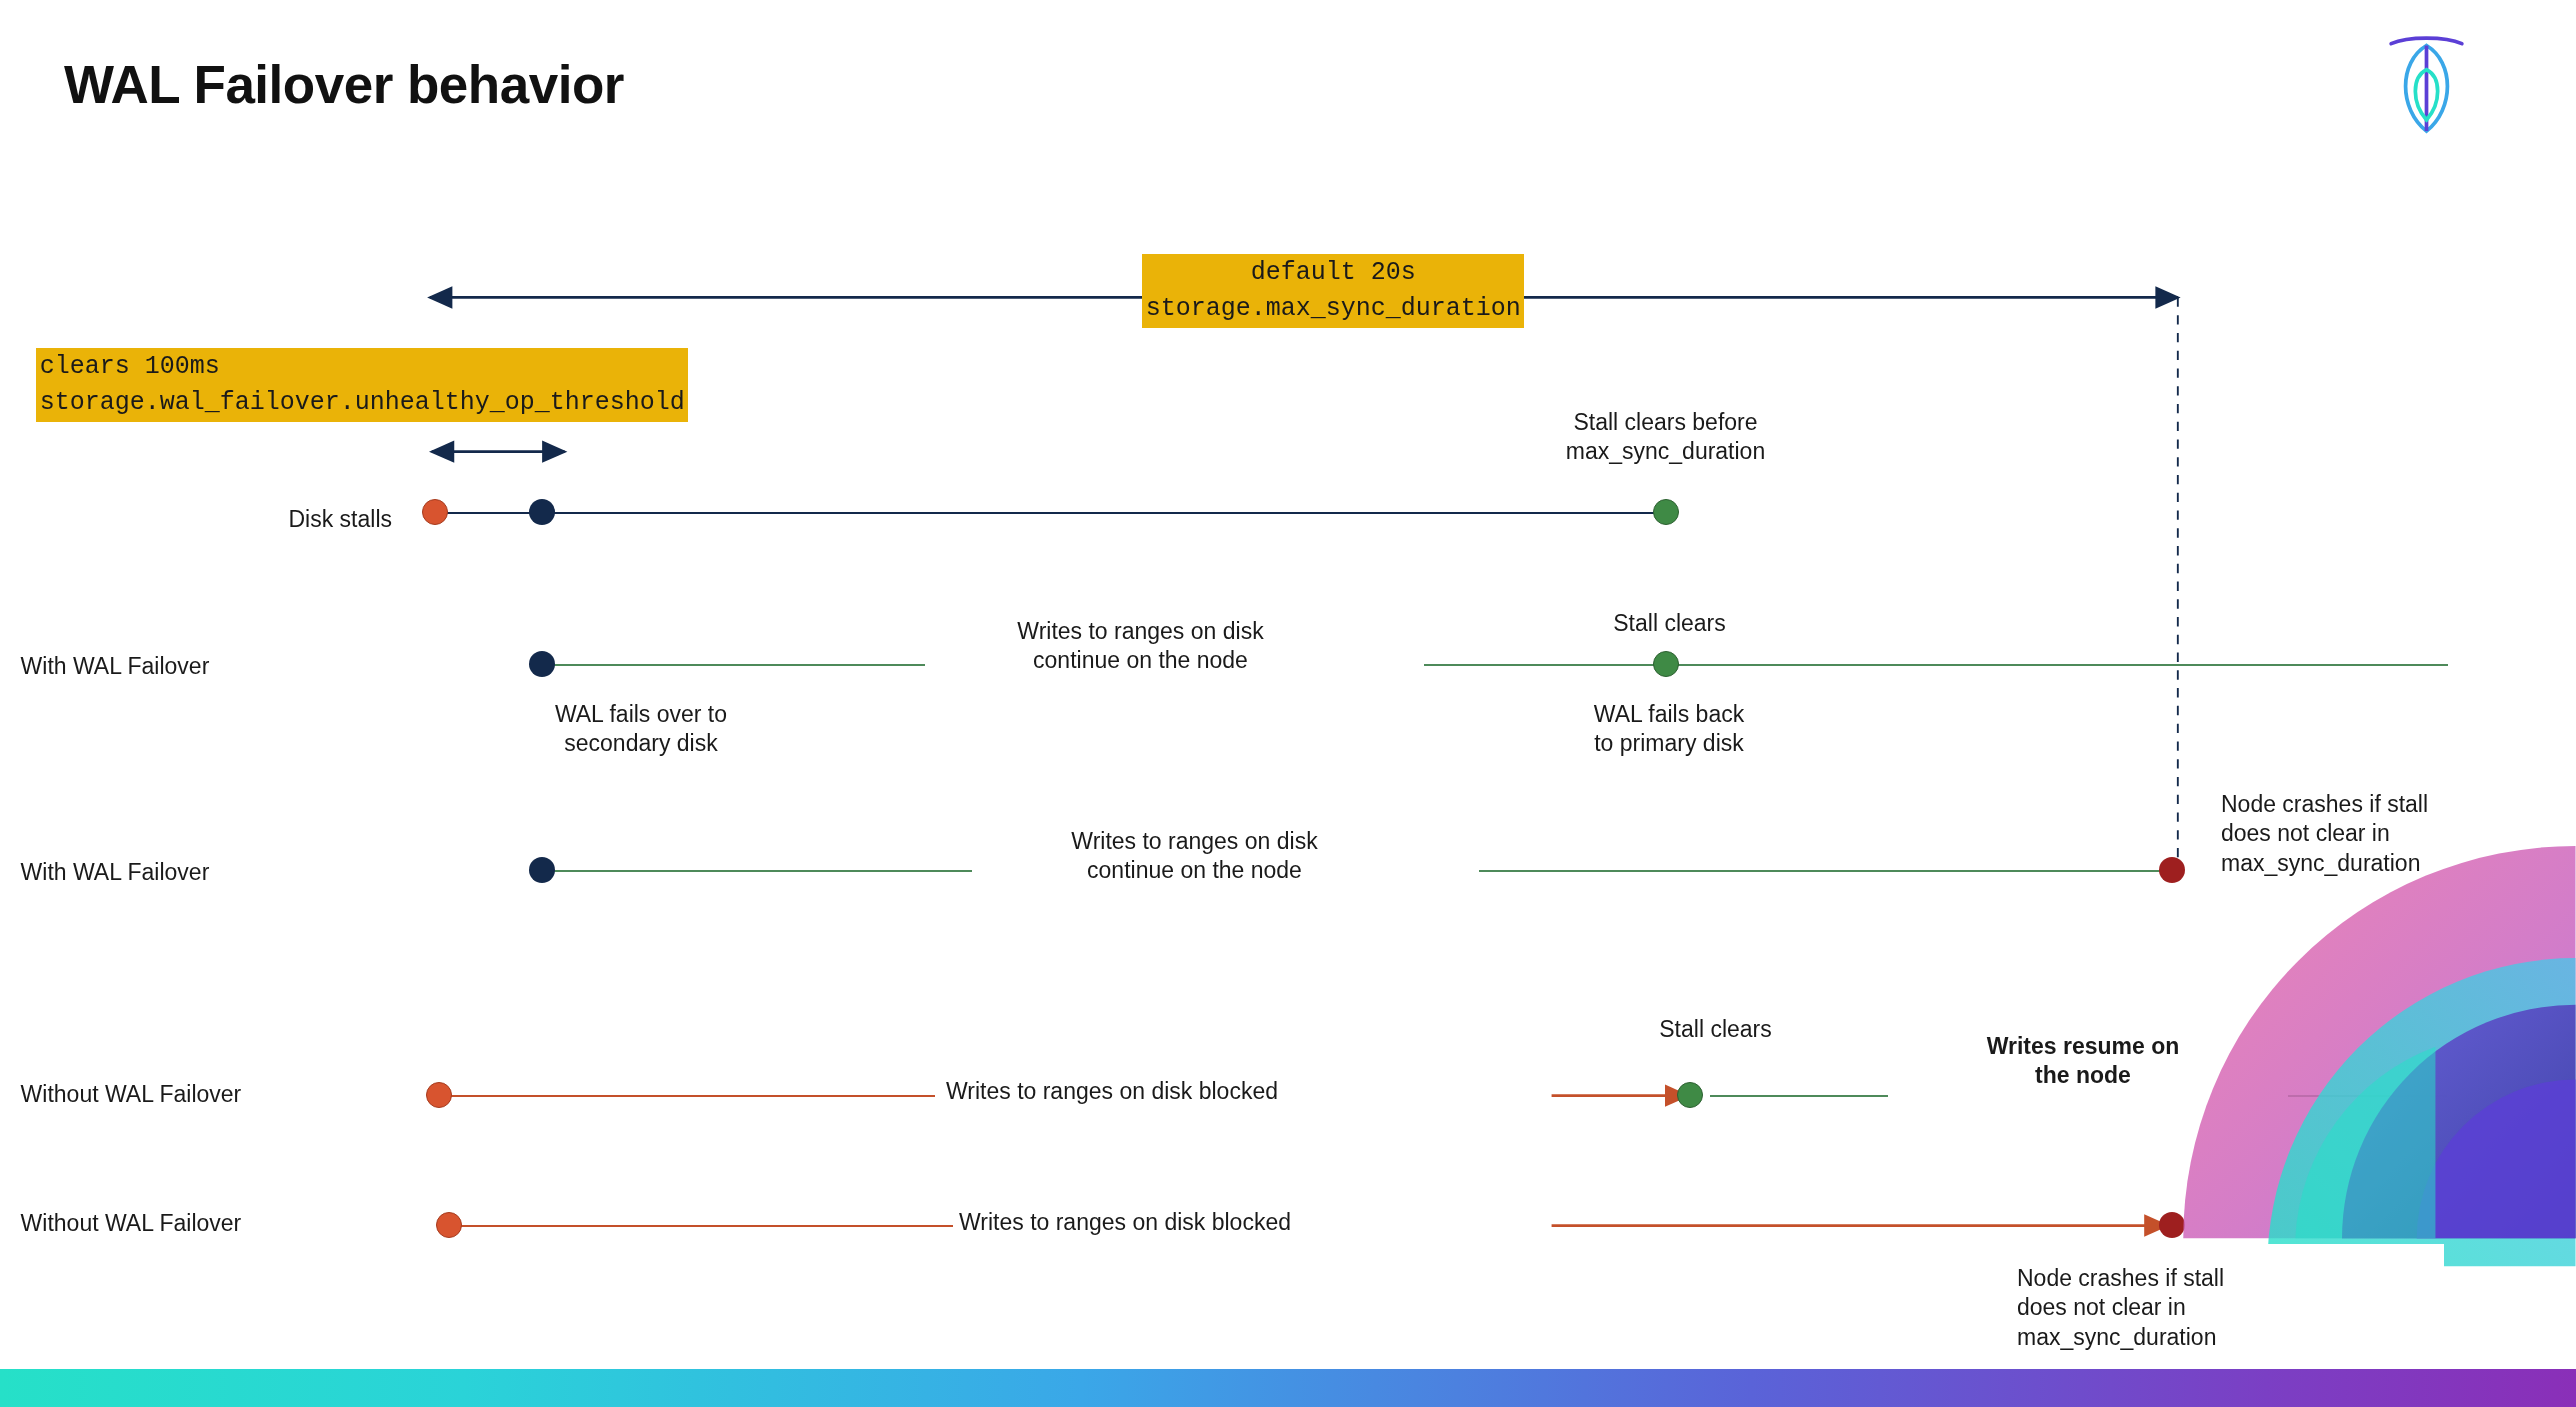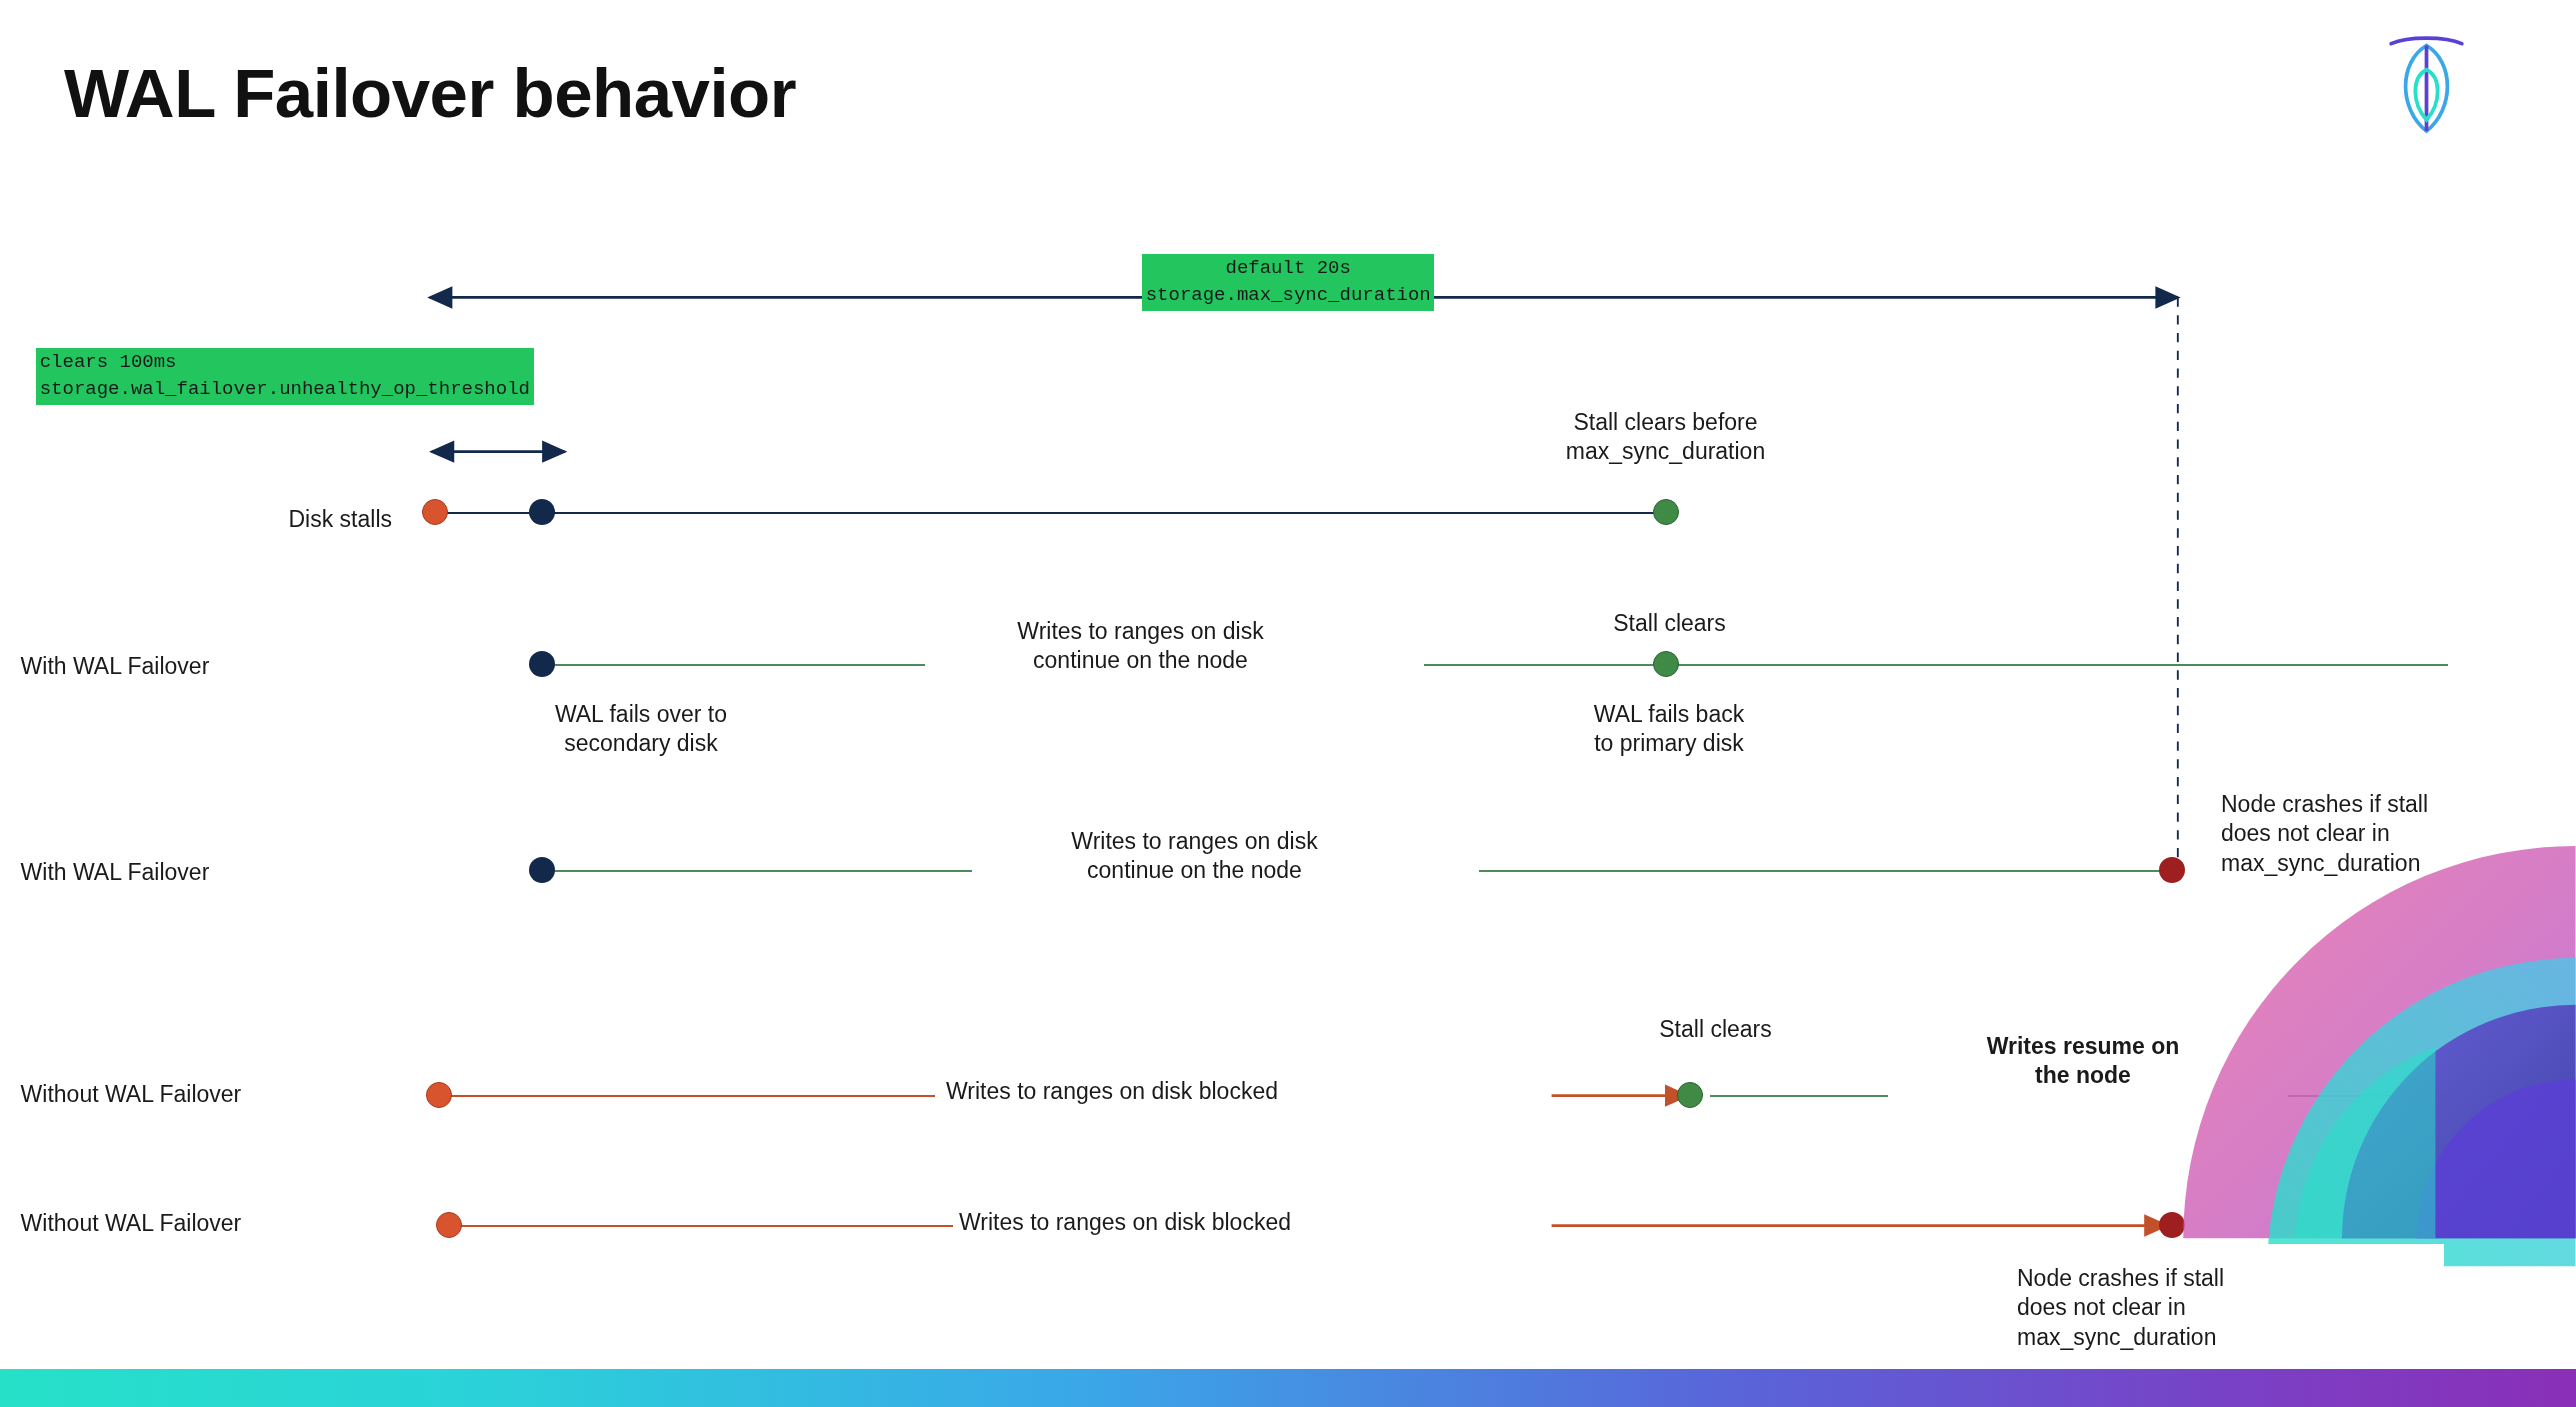--- a/index.html
+++ b/index.html
@@ -20,41 +20,41 @@
     inset: 0;
     width: 2576px;
     height: 1408px;
     overflow: hidden;
   }
   
   #page-title {
     position: absolute;
     left: 64px;
     top: 54px;
-    font-size: 69px;
+    font-size: 53px;
     font-weight: bold;
     letter-spacing: -0.5px;
     color: #111111;
     white-space: nowrap;
   }
   
   #logo {
     position: absolute;
     right: 103px;
     top: 34px;
     width: 93px;
     height: 103px;
   }
   
   .code-label {
     position: absolute;
     font-family: "Liberation Mono", monospace;
-    font-size: 19px;
+    font-size: 25px;
     line-height: 1.45;
-    background: #22c55e;
+    background: #eab308;
     color: #1a1a1a;
     padding: 0.9px 3.7px;
     white-space: pre;
   }
   #max-sync-label {
     left: 1142px;
     top: 254px;
     text-align: center;
   }
   #unhealthy-label {

